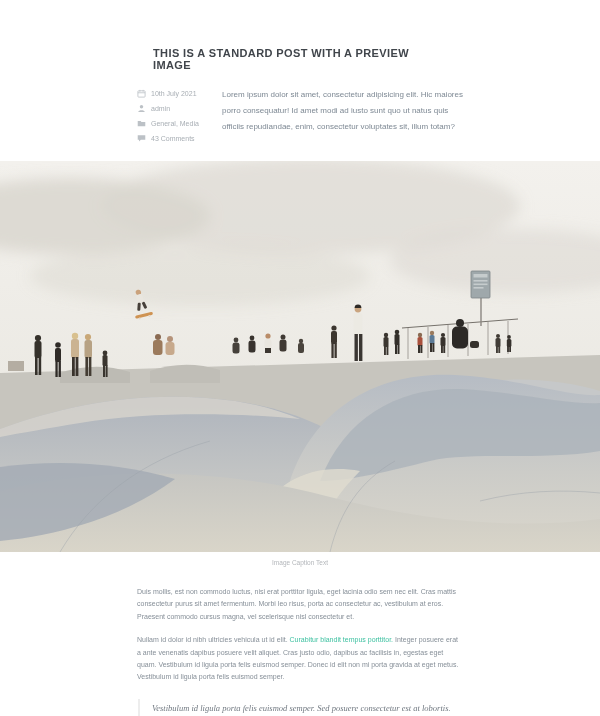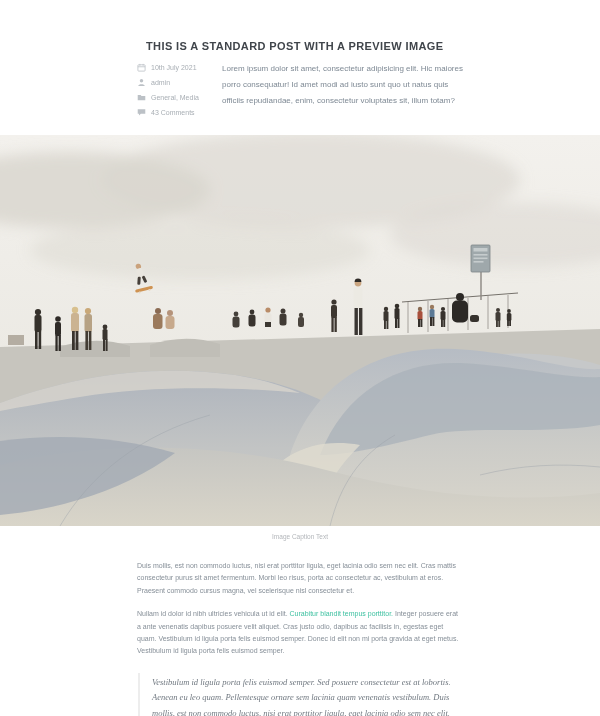--- a/index.html
+++ b/index.html
@@ -4,21 +4,21 @@
 <style>
   html, body { margin:0; padding:0; }
   body {
     width:600px; height:716px; overflow:hidden;
     background:#ffffff;
     font-family:"Liberation Sans", sans-serif;
     -webkit-font-smoothing:antialiased;
   }
   .container { width:326px; margin:0 auto; }
   .post-title {
-    margin:9px; padding-top:31px;
+    margin:16px; padding-top:31px;
     font-size:11px; font-weight:bold; letter-spacing:0.4px;
     color:#40454b;
   }
   .header-row { display:flex; margin-top:9px; }
   .meta-col { list-style:none; margin:0; padding:2px 0 0 0; width:85px; flex-shrink:0; }
   .meta-item {
     display:flex; align-items:center; gap:5px;
     font-size:7px; color:#a8aeb4; height:9px; margin-bottom:6px;
   }
   .meta-icon { width:9px; height:9px; color:#bcc1c6; flex-shrink:0; display:inline-flex; }

